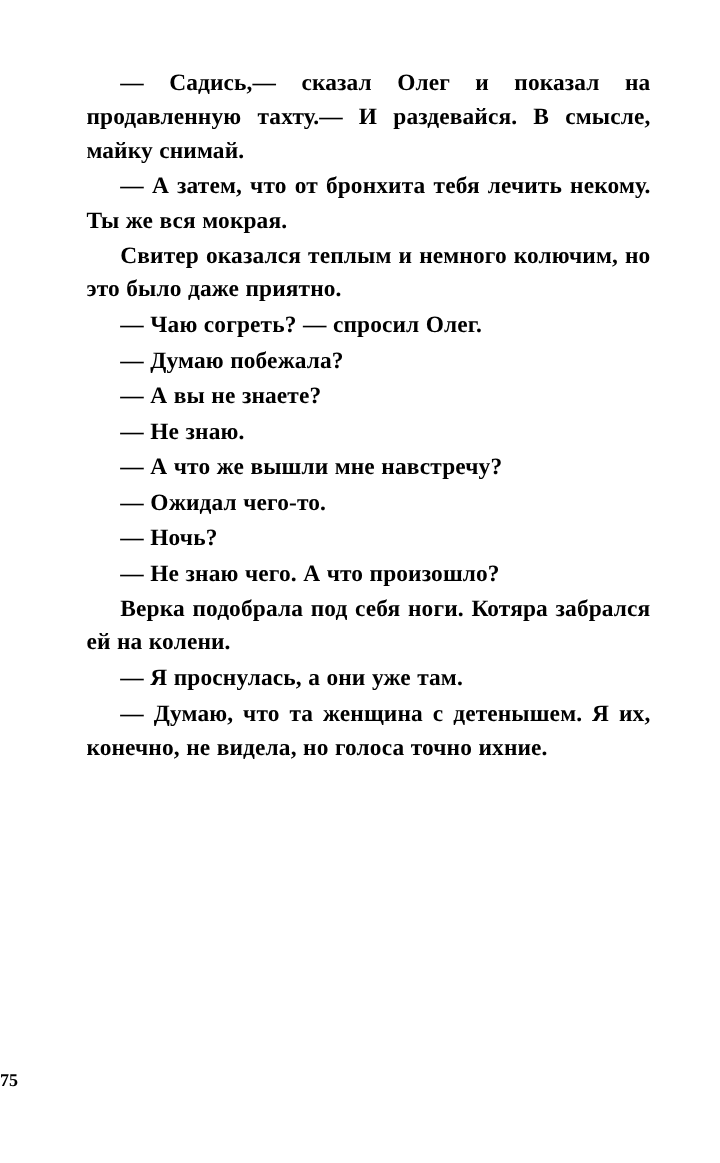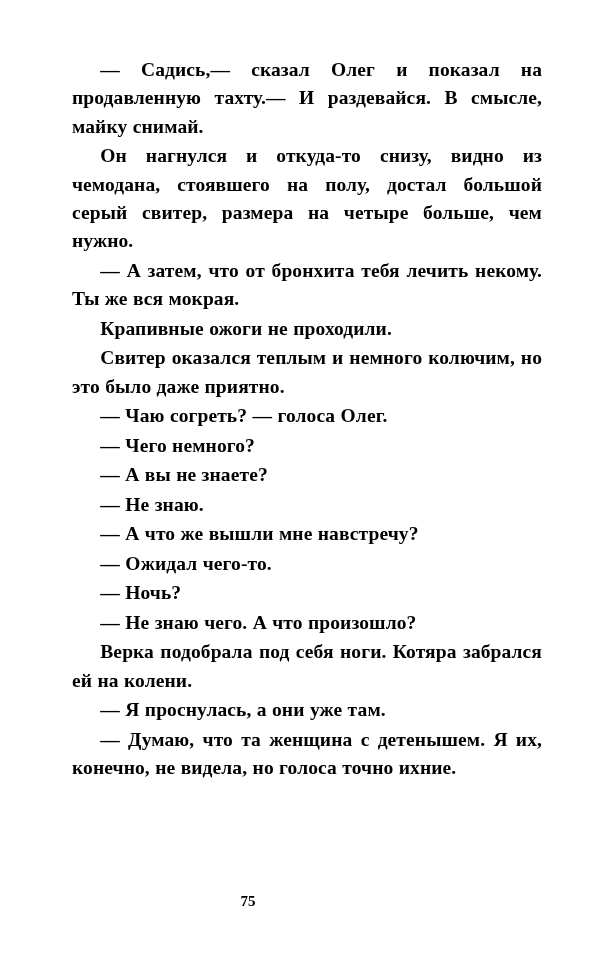--- a/index.html
+++ b/index.html
@@ -39,39 +39,37 @@
     hyphens: manual;
   }
   p.para.last-line-left {
     text-align-last: left;
   }
   .page-number {
     position: absolute;
     left: 0;
     right: 0;
     top: 893px;
-    text-align: center;
+    text-align: left;
     font-size: 15px;
     font-weight: 700;
     font-family: "Liberation Serif", "DejaVu Serif", serif;
   }
 </style>
 </head>
 <body>
 
 <div class="page">
 
   <div class="text-block">
     <p class="para last-line-left">— Садись,— сказал Олег и показал на продавленную тахту.— И раздевайся. В смысле, майку снимай.</p>
-    <p class="para last-line-left">Он нагнулся и откуда-то снизу, видно из чемодана, стоявшего на полу, достал большой серый свитер, размера на четыре больше, чем нужно.</p>
     <p class="para last-line-left">— А затем, что от бронхита тебя лечить некому. Ты же вся мокрая.</p>
-    <p class="para last-line-left">Крапивные ожоги не проходили.</p>
     <p class="para last-line-left">Свитер оказался теплым и немного колючим, но это было даже приятно.</p>
-    <p class="para last-line-left">— Чаю согреть? — голоса Олег.</p>
-    <p class="para last-line-left">— Чего немного?</p>
+    <p class="para last-line-left">— Чаю согреть? — спросил Олег.</p>
+    <p class="para last-line-left">— Думаю побежала?</p>
     <p class="para last-line-left">— А вы не знаете?</p>
     <p class="para last-line-left">— Не знаю.</p>
     <p class="para last-line-left">— А что же вышли мне навстречу?</p>
     <p class="para last-line-left">— Ожидал чего-то.</p>
     <p class="para last-line-left">— Ночь?</p>
     <p class="para last-line-left">— Не знаю чего. А что произошло?</p>
     <p class="para last-line-left">Верка подобрала под себя ноги. Котяра забрался ей на колени.</p>
     <p class="para last-line-left">— Я проснулась, а они уже там.</p>
     <p class="para">— Думаю, что та женщина с детенышем. Я их, конечно, не видела, но голоса точно ихние.</p>
   </div>

